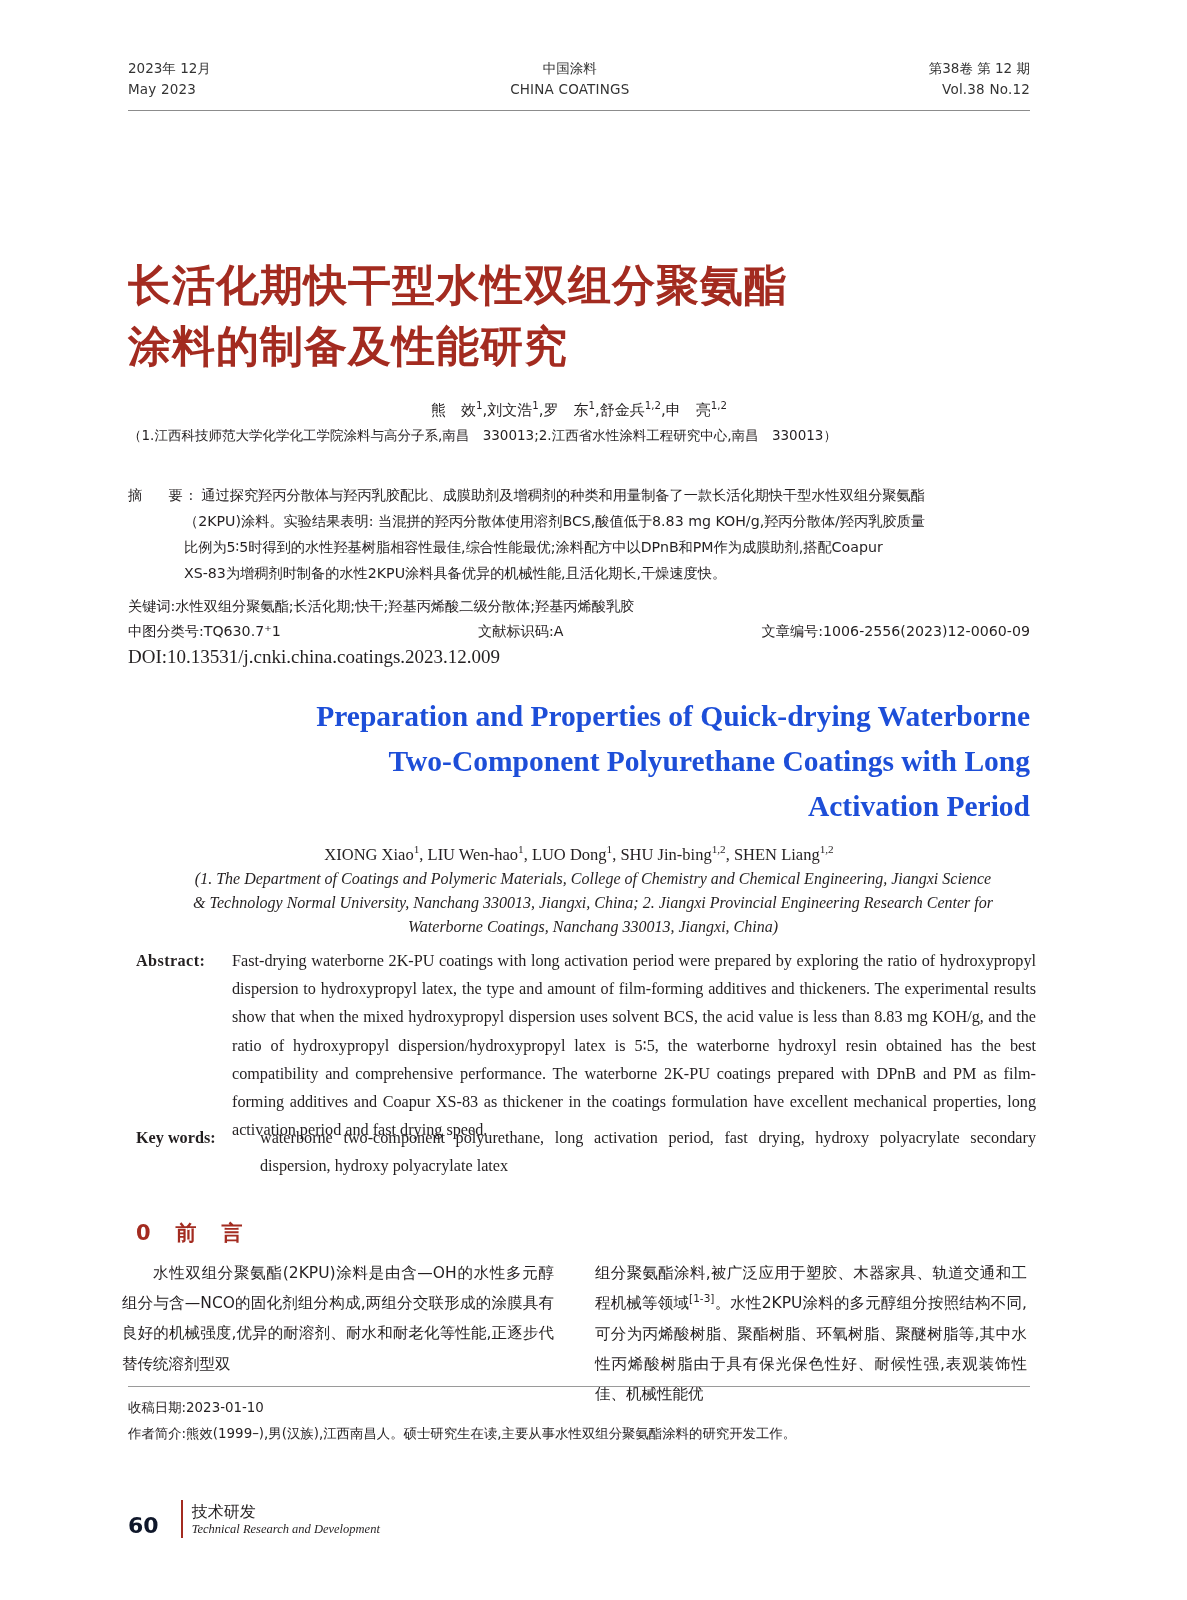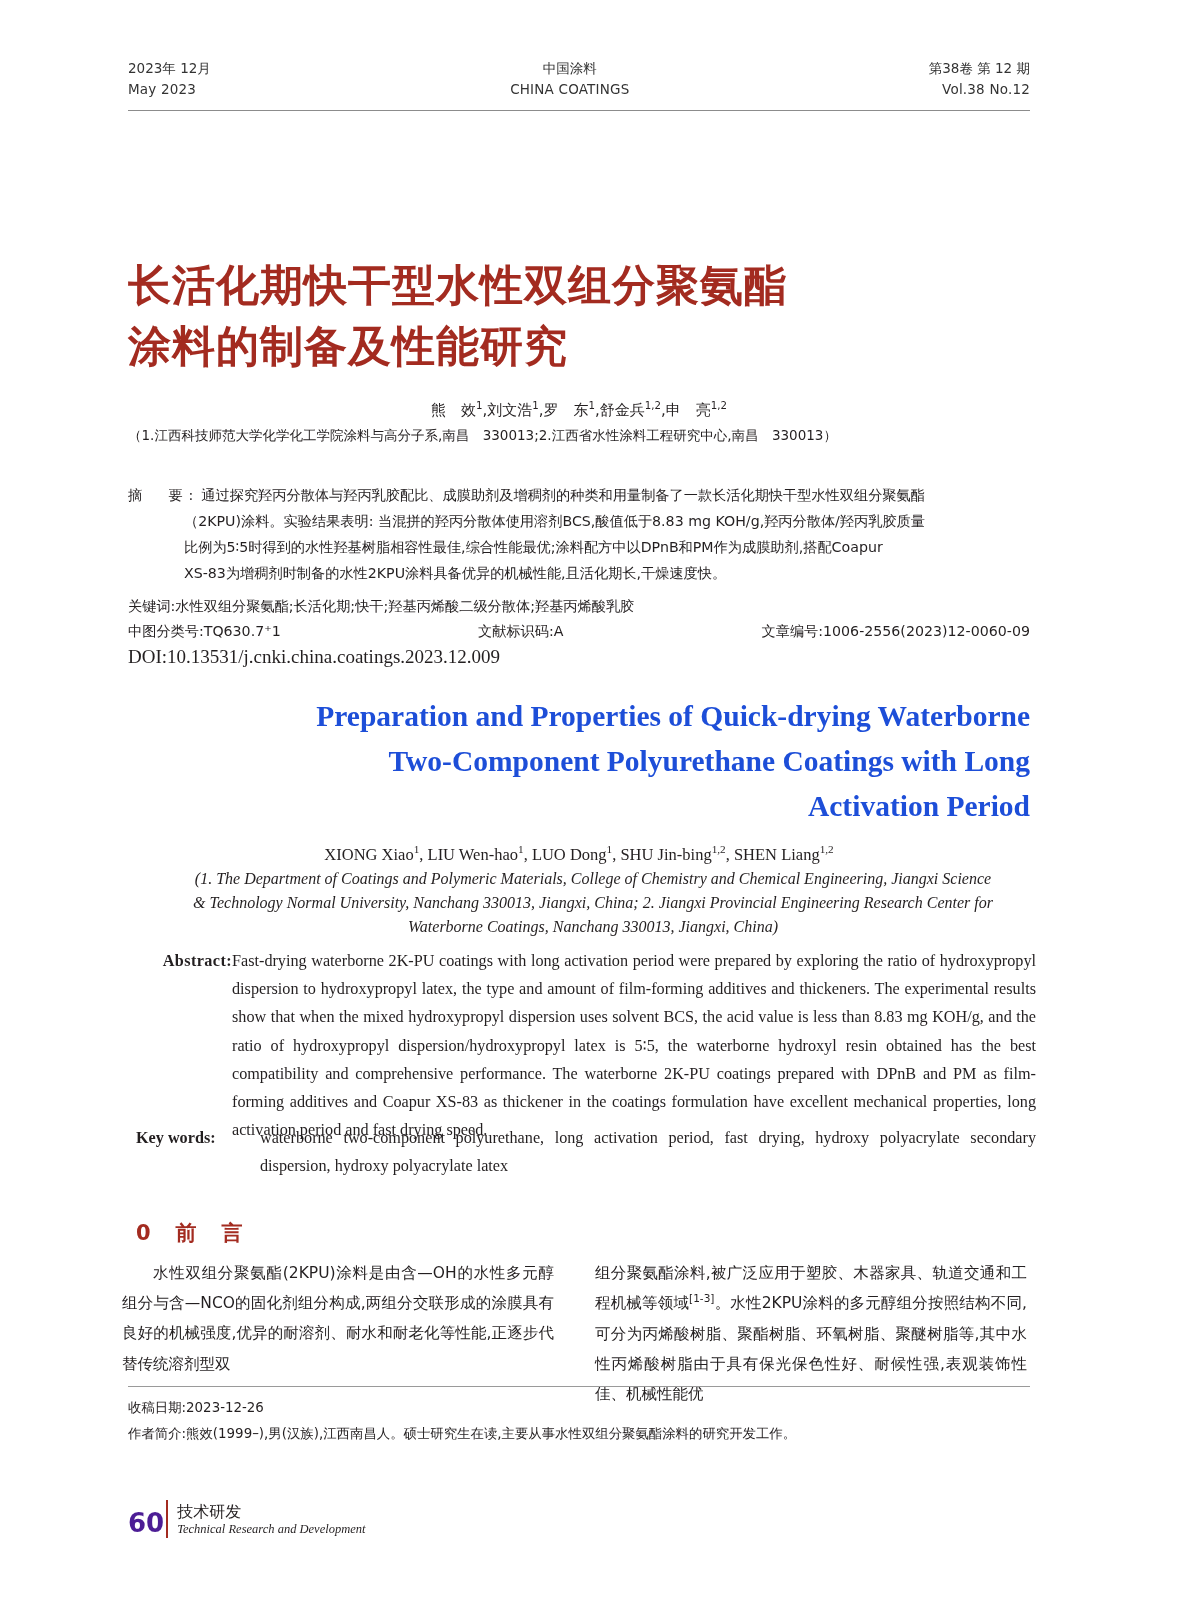--- a/index.html
+++ b/index.html
@@ -173,21 +173,20 @@
     width: 900px;
     font-family: "Liberation Serif", serif;
     font-size: 16.2px;
     line-height: 1.74;
   }
   .en-abs .row { display: flex; }
   .en-abs .lbl {
     flex: 0 0 96px;
     font-weight: bold;
     letter-spacing: .4px;
-    text-align: right;
   }
   .en-abs .txt { flex: 1; text-align: justify; }
   .en-kw {
     position: absolute;
     left: 136px;
     top: 1124px;
     width: 900px;
     font-family: "Liberation Serif", serif;
     font-size: 16.2px;
     line-height: 1.74;
@@ -246,25 +245,25 @@
 
   
   .footer {
     position: absolute;
     left: 128px;
     top: 1500px;
     display: flex;
     align-items: flex-end;
   }
   .footer .pg {
-    color: #4c1d95;
-    font-family: "DejaVu Sans", sans-serif;
-    font-weight: bold;
-    font-size: 26px;
-    margin-right: 2px;
+    color: #0f172a;
+    font-family: "DejaVu Sans", sans-serif;
+    font-weight: bold;
+    font-size: 22px;
+    margin-right: 22px;
   }
   .footer .bar {
     width: 2px;
     height: 38px;
     background: #a32b20;
     margin-right: 9px;
   }
   .footer .txt { line-height: 1.25; }
   .footer .cn {
     font-family: "DejaVu Sans", sans-serif;
@@ -362,21 +361,21 @@
 
   <div class="col-left">
     <p class="indent">水性双组分聚氨酯(2KPU)涂料是由含—OH的水性多元醇组分与含—NCO的固化剂组分构成,两组分交联形成的涂膜具有良好的机械强度,优异的耐溶剂、耐水和耐老化等性能,正逐步代替传统溶剂型双</p>
   </div>
 
   <div class="col-right">
     <p><span>组分聚氨酯涂料,被广泛应用于塑胶、木器家具、轨道交通和工程机械等领域</span><sup>[1-3]</sup><span>。水性2KPU涂料的多元醇组分按照结构不同,可分为丙烯酸树脂、聚酯树脂、环氧树脂、聚醚树脂等,其中水性丙烯酸树脂由于具有保光保色性好、耐候性强,表观装饰性佳、机械性能优</span></p>
   </div>
 
   <div class="fn-rule"></div>
-  <div class="fn fn1">收稿日期:2023-12-26</div>
+  <div class="fn fn1">收稿日期:2023-01-10</div>
   <div class="fn fn2">作者简介:熊效(1999–),男(汉族),江西南昌人。硕士研究生在读,主要从事水性双组分聚氨酯涂料的研究开发工作。</div>
 
   <div class="footer">
     <div class="pg">60</div>
     <div class="bar"></div>
     <div class="txt">
       <div class="cn">技术研发</div>
       <div class="en">Technical Research and Development</div>
     </div>
   </div>

